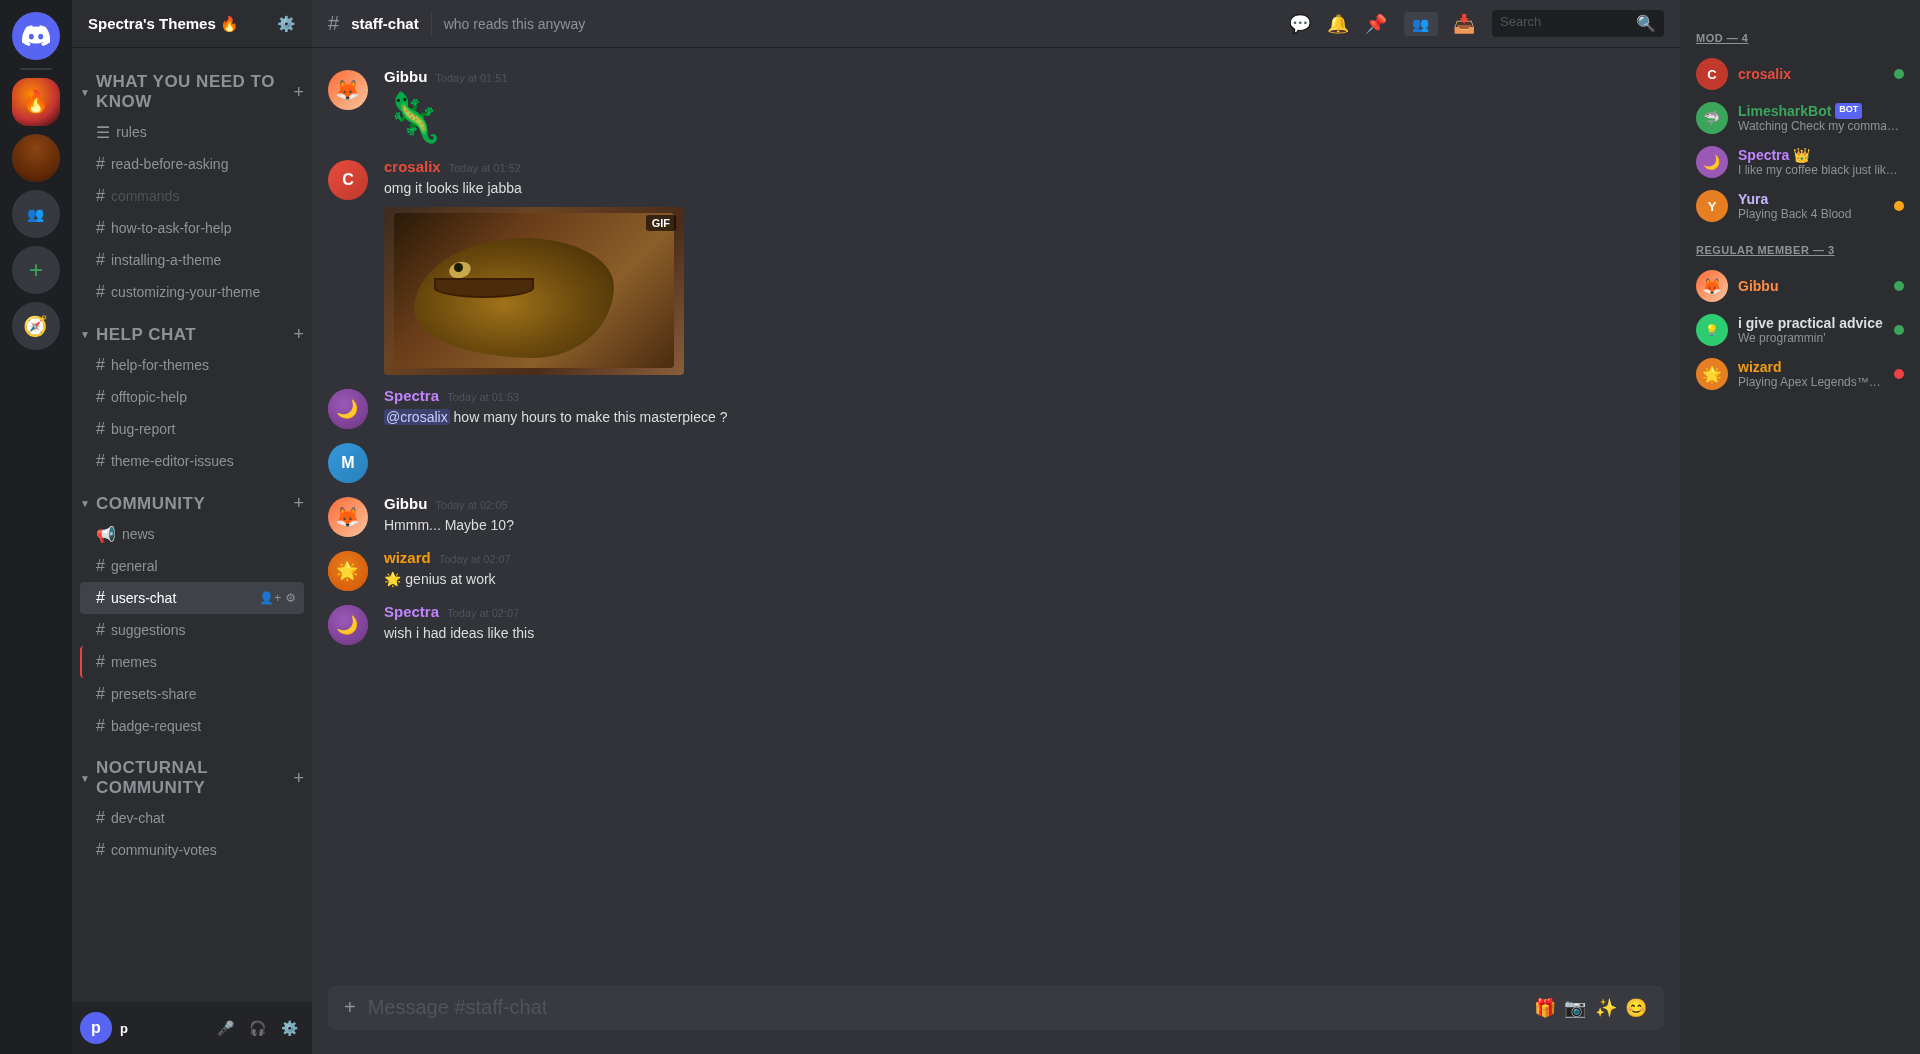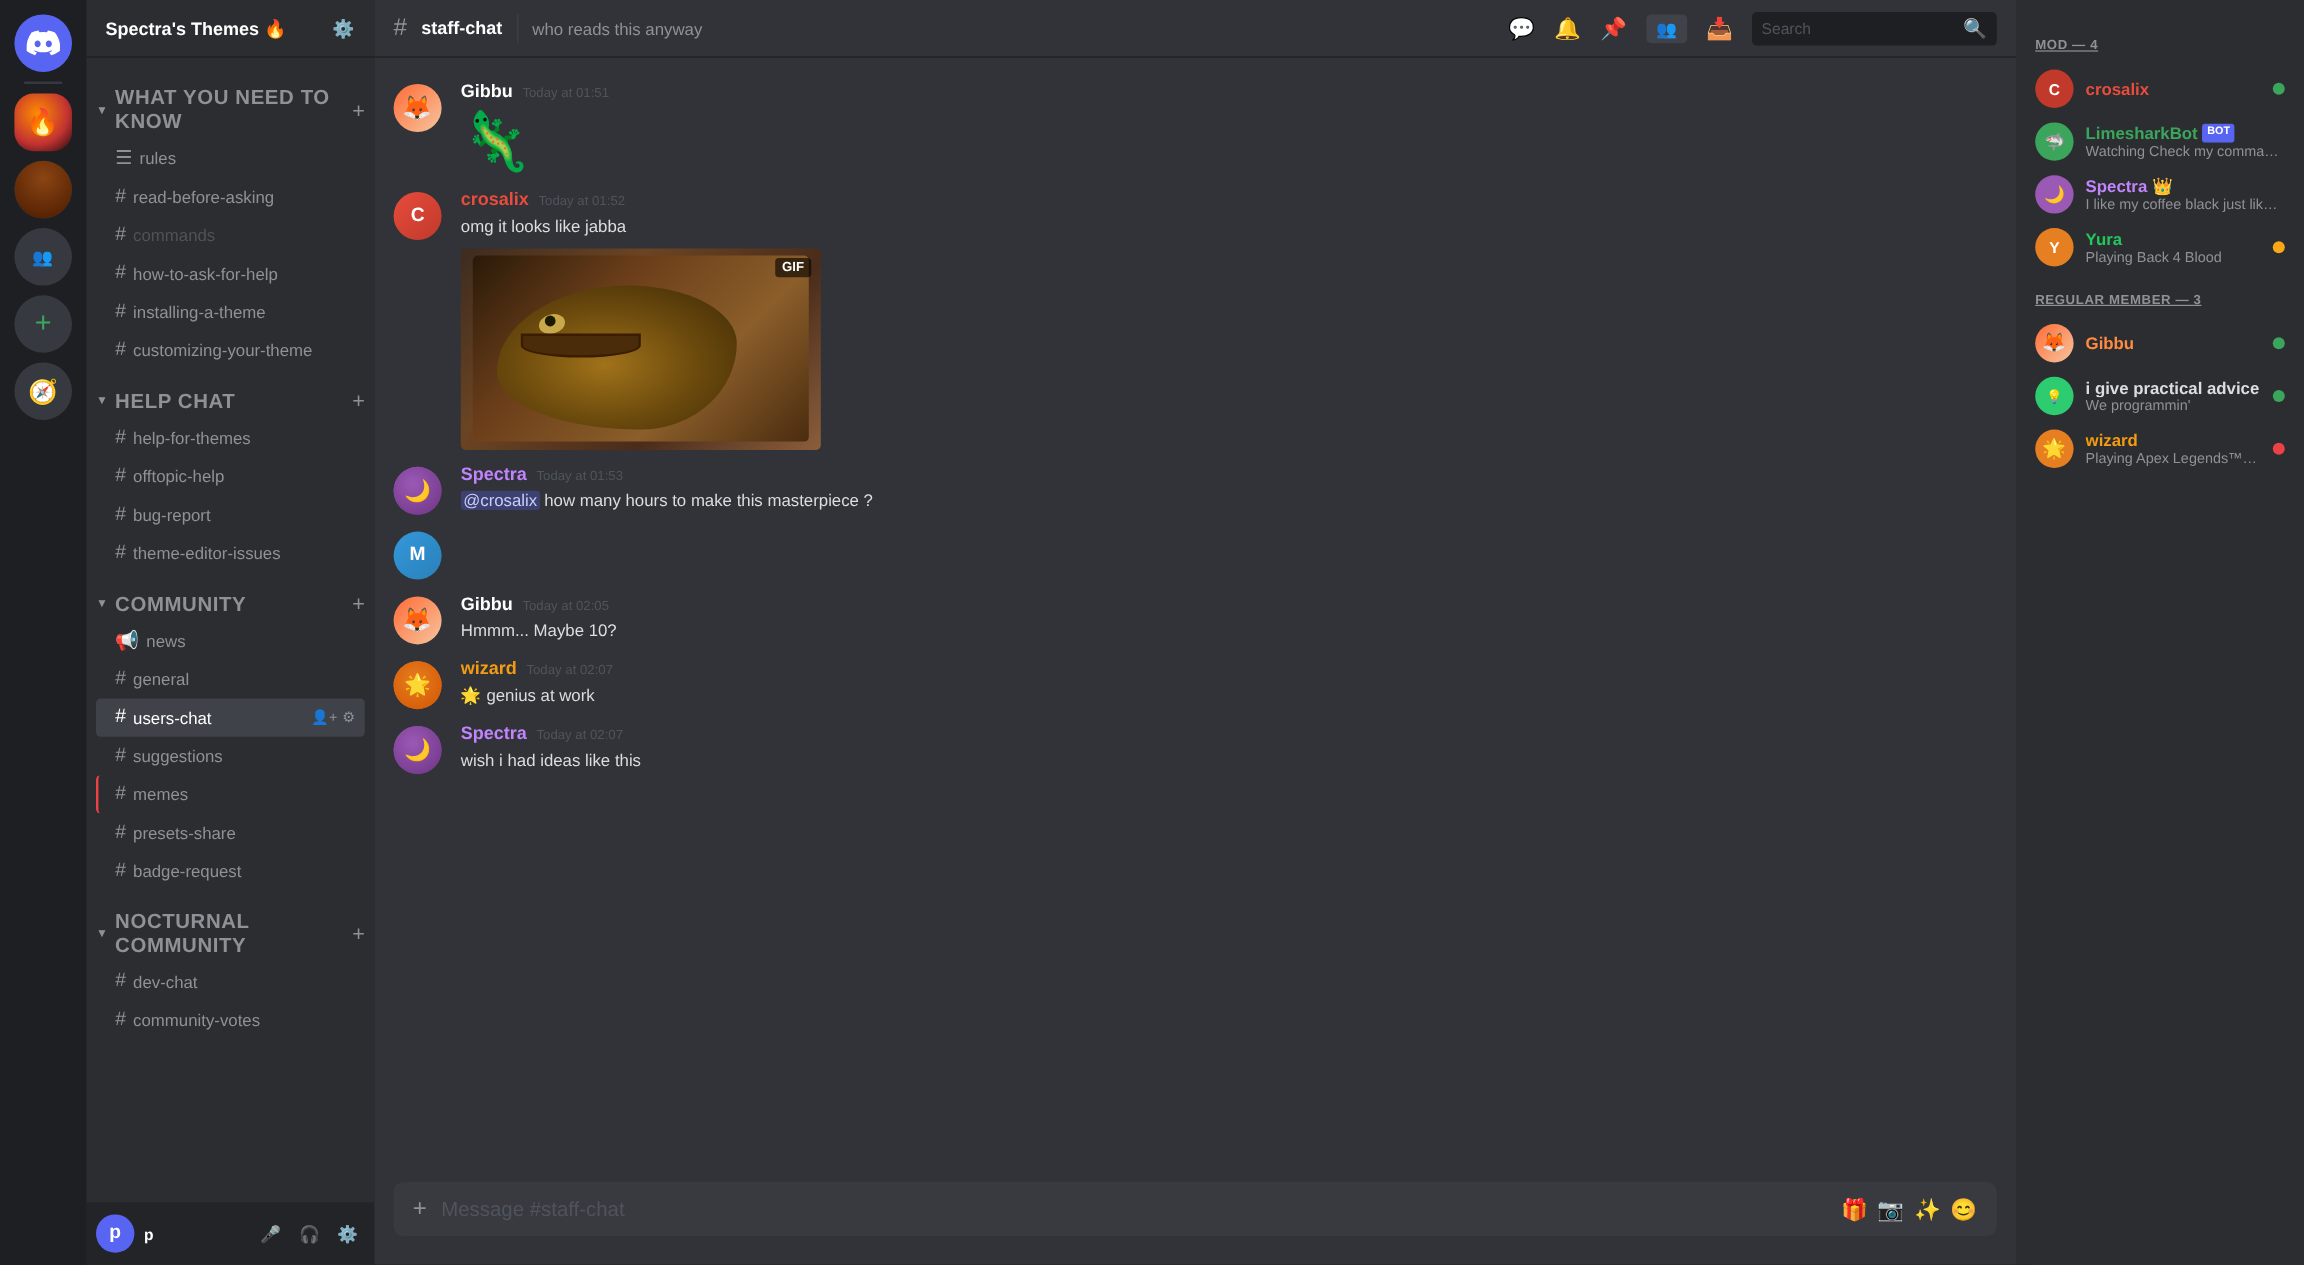--- a/index.html
+++ b/index.html
@@ -175,23 +175,23 @@
     .channel-header-name { font-weight: 700; font-size: 15px; color: #fff; }
     .channel-header-divider { width: 1px; height: 24px; background: #3f4147; }
     .channel-header-topic { color: #8e9297; font-size: 14px; }
     .header-actions { margin-left: auto; display: flex; align-items: center; gap: 16px; }
     .header-action-btn { color: #8e9297; cursor: pointer; font-size: 18px; }
     .search-bar {
       background: #1e1f22;
       border-radius: 4px;
       padding: 4px 8px;
       display: flex;
-      align-items: center;
+      align-items: flex-start;
       gap: 8px;
-      width: 204px;
+      width: 172px;
     }
     .search-input {
       background: none;
       border: none;
       color: #dcddde;
       font-size: 13px;
       outline: none;
       width: 100%;
     }
     .search-input::placeholder { color: #4f545c; }
@@ -285,21 +285,21 @@
       display: flex;
       align-items: center;
       gap: 12px;
     }
     .input-attachment-btn { color: #8e9297; cursor: pointer; font-size: 20px; }
     .message-input {
       flex: 1;
       background: none;
       border: none;
       color: #dcddde;
-      font-size: 17px;
+      font-size: 20px;
       outline: none;
     }
     .message-input::placeholder { color: #4f545c; }
     .input-actions { display: flex; gap: 8px; }
     .input-action-btn { color: #8e9297; cursor: pointer; font-size: 18px; }
 
     
     .members-sidebar {
       width: 240px;
       background: #2b2d31;
@@ -673,21 +673,21 @@
     <div class="member-avatar mod-spectra" style="display:flex;align-items:center;justify-content:center;font-size:14px;">🌙</div>
     <div class="member-info">
       <div class="member-name" style="color:#c084fc;display:flex;align-items:center;">Spectra<span class="crown-icon">👑</span></div>
       <div class="member-status">I like my coffee black just like my...</div>
     </div>
   </div>
 
   <div class="member-item">
     <div class="member-avatar mod-yura" style="display:flex;align-items:center;justify-content:center;color:white;font-weight:700;font-size:13px;">Y</div>
     <div class="member-info">
-      <div class="member-name" style="color:#22c55e;">Yura</div>
+      <div class="member-name" style="color:#c4b5fd;">Yura</div>
       <div class="member-status">Playing Back 4 Blood</div>
     </div>
     <div class="status-indicator idle"></div>
   </div>
 
   <div class="members-category">REGULAR MEMBER — 3</div>
 
   <div class="member-item">
     <div class="member-avatar reg-gibbu" style="display:flex;align-items:center;justify-content:center;font-size:16px;">🦊</div>
     <div class="member-info">

